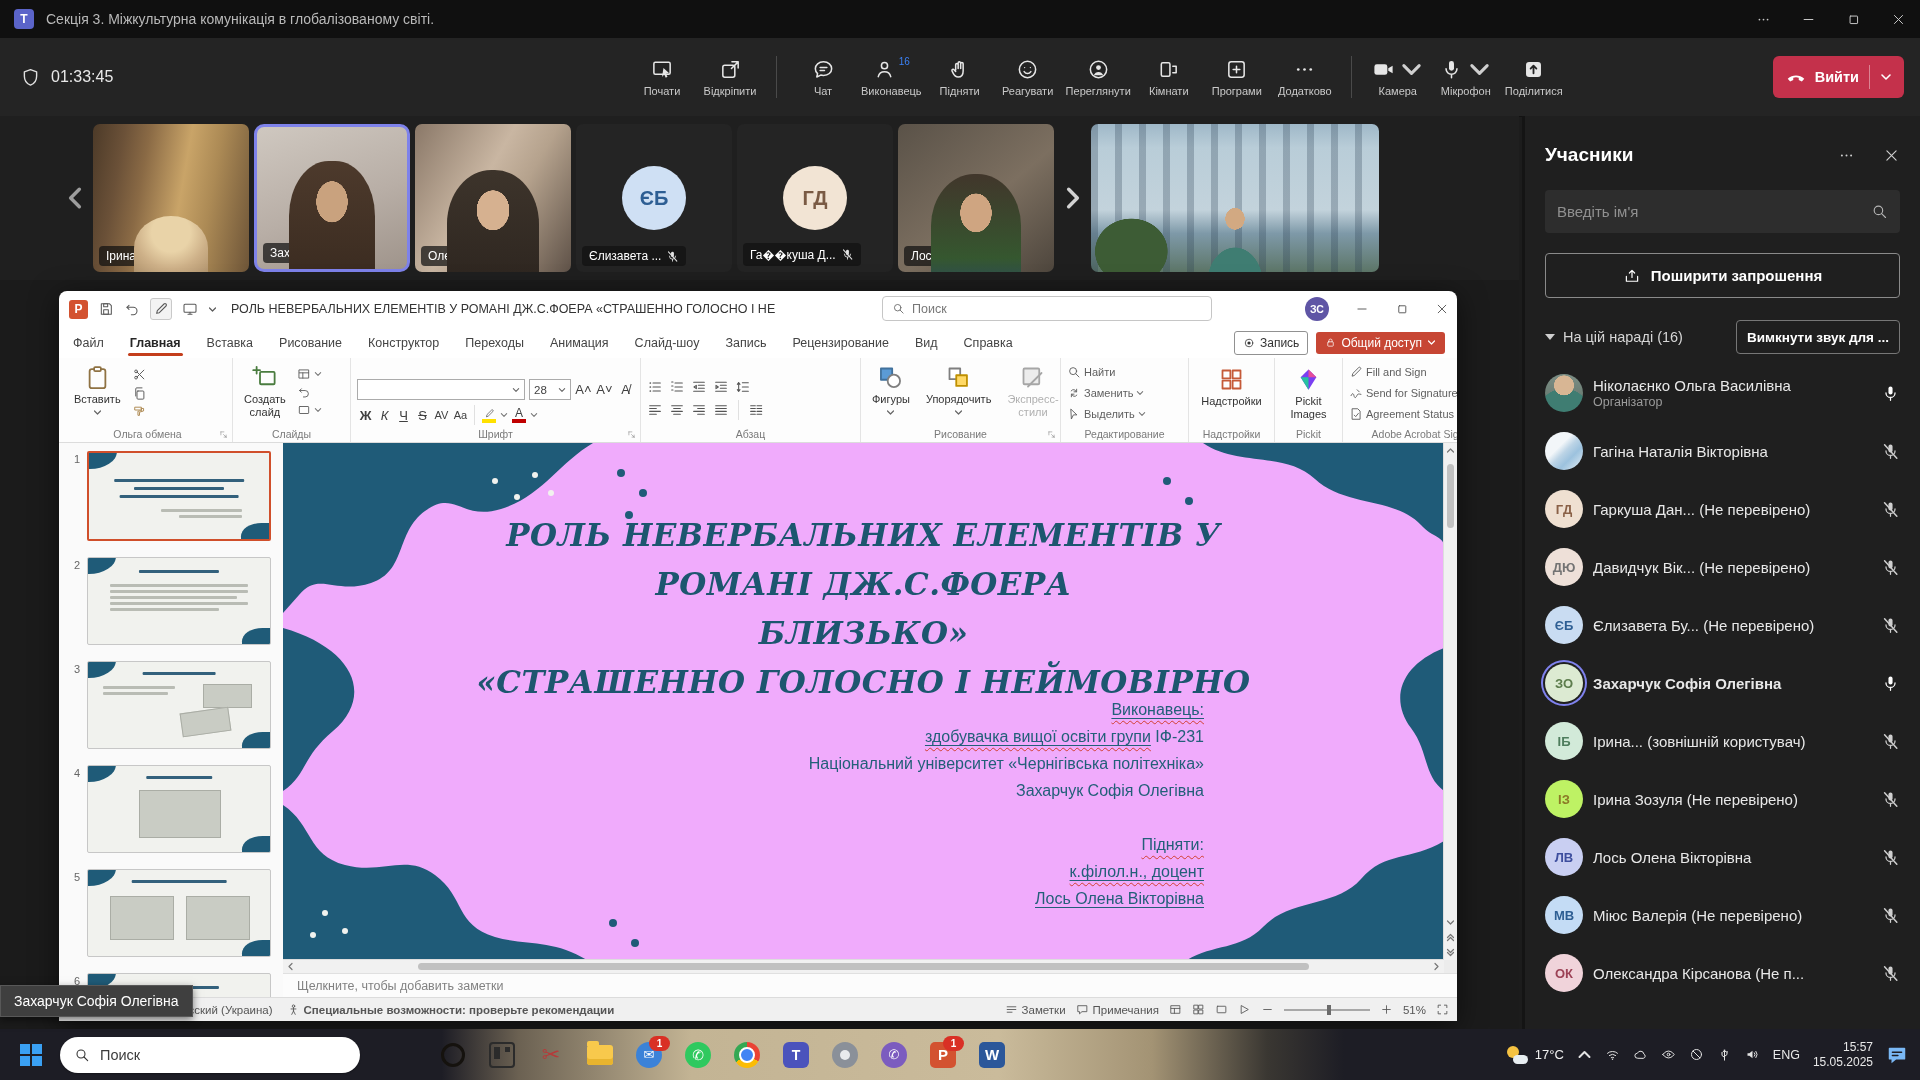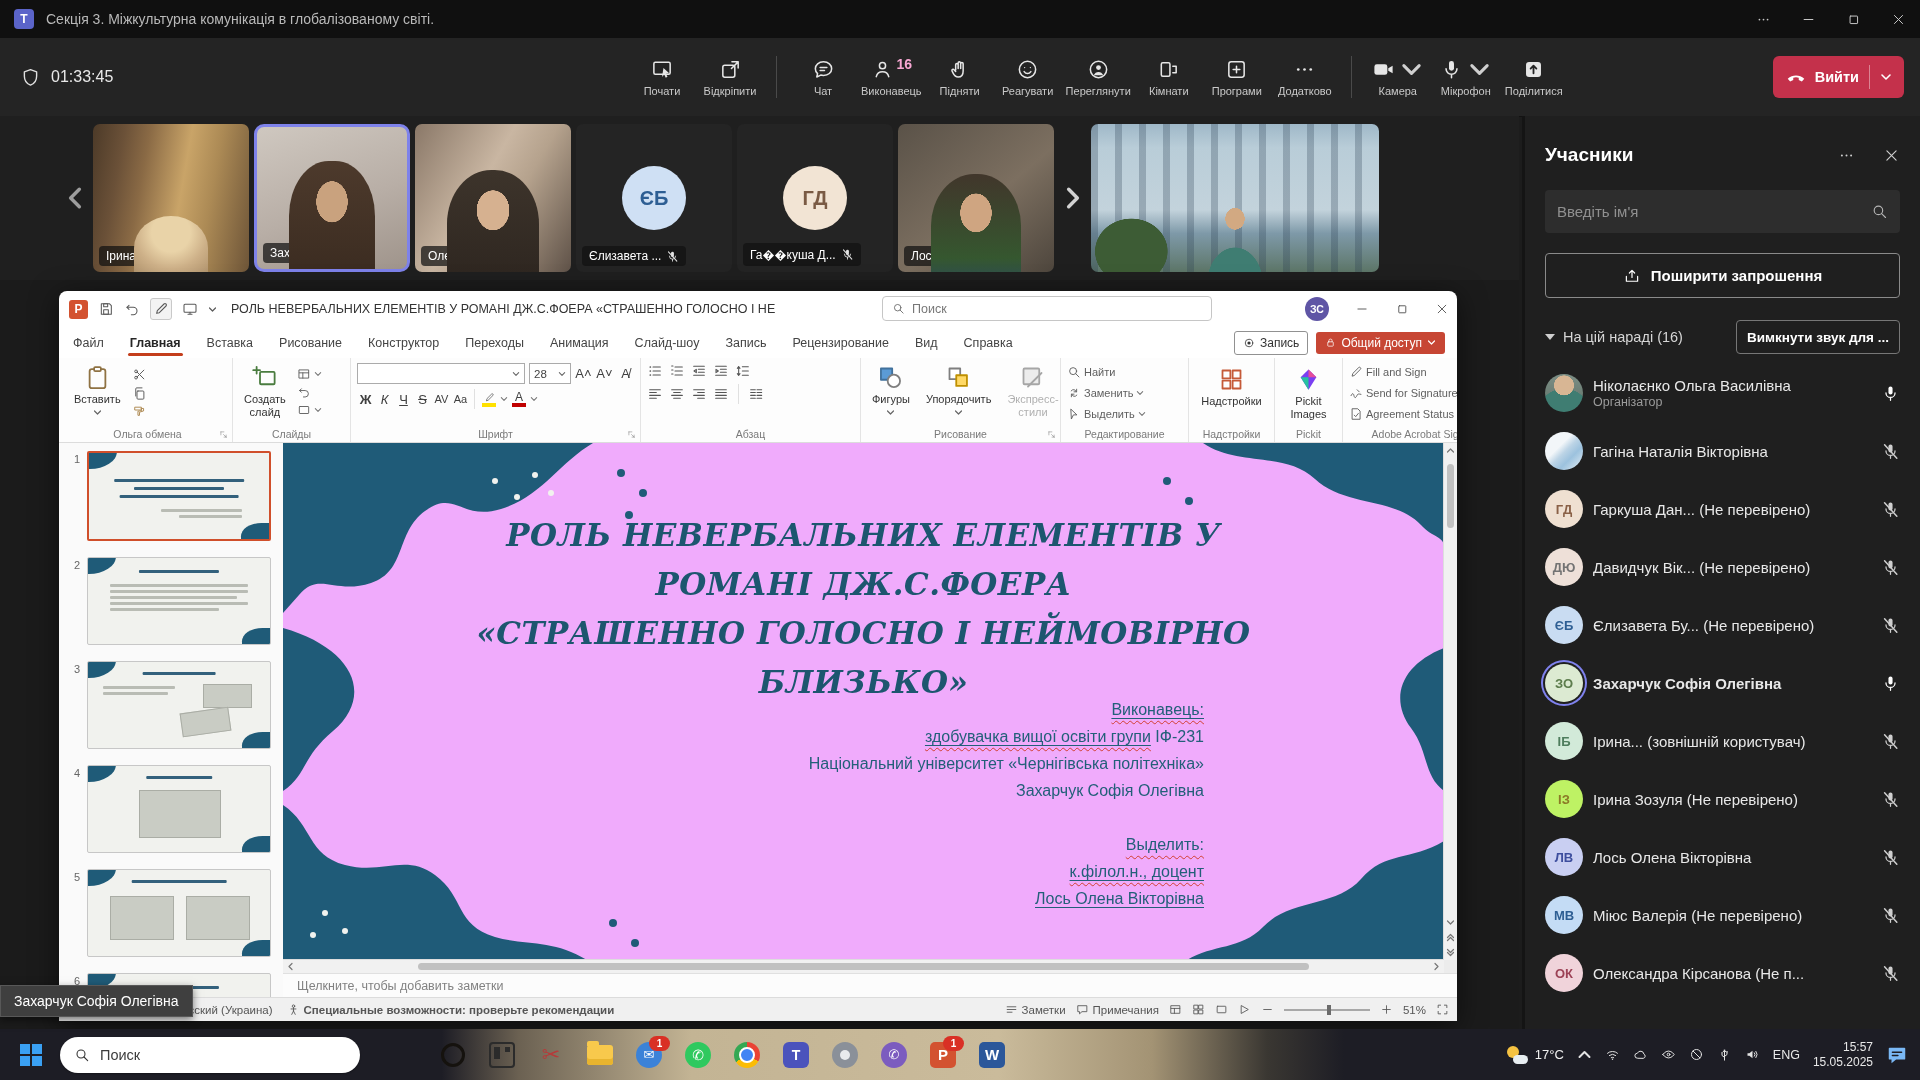--- a/index.html
+++ b/index.html
@@ -16,21 +16,21 @@
   .tb-controls .ic{width:15px;height:15px;}
 
   
   .toolbar{position:absolute;left:0;top:38px;right:0;height:78px;background:#242424;border-bottom:1px solid #121212;}
   .timer{position:absolute;left:20px;top:0;height:78px;display:flex;align-items:center;gap:10px;color:#e8e8e8;font-size:16px;}
   .timer .ic{width:21px;height:21px;color:#e0e0e0;}
   .tbar-btns{position:absolute;left:632px;top:0;height:78px;display:flex;align-items:center;gap:8px;}
   .titem{display:flex;flex-direction:column;align-items:center;gap:4px;min-width:60px;color:#c9c9c9;font-size:11px;cursor:pointer;}
   .titem .irow{display:flex;align-items:flex-start;gap:3px;color:#e6e6e6;}
   .titem .irow .ic{width:23px;height:23px;}
-  .titem .badge{font-size:14px;font-weight:bold;color:#f9a8d4;margin-top:-2px;}
+  .titem .badge{font-size:10px;font-weight:normal;color:#3b82f6;margin-top:-2px;}
   .titem .chev{width:11px;height:11px;color:#cfcfcf;align-self:center;margin-left:2px;}
   .tsep{width:1px;height:42px;background:#4a4a4a;margin:0 8px;}
   .leave-btn{position:absolute;right:16px;top:18px;height:42px;background:#c4314b;border-radius:6px;display:flex;align-items:center;padding:0 12px;color:#fff;cursor:pointer;}
   .leave-btn .ic{width:22px;height:22px;}
   .leave-btn .lbl{font-size:14.5px;font-weight:600;margin:0 10px 0 8px;}
   .leave-btn .div{width:1px;height:24px;background:rgba(255,255,255,.4);margin-right:10px;}
   .leave-btn .chev{width:12px;height:12px;}
 
   
   .filmstrip{position:absolute;left:0;top:116px;width:1519px;height:164px;background:#1f1f1f;display:flex;align-items:center;}
@@ -87,21 +87,21 @@
   .rgroup{position:relative;border-right:1px solid #e4e4e4;padding:5px 6px 16px 6px;box-sizing:border-box;display:flex;align-items:flex-start;gap:6px;flex:none;}
   .glabel{position:absolute;bottom:2px;left:0;right:0;text-align:center;font-size:10.5px;color:#7a7a7a;white-space:nowrap;}
   .dlg{position:absolute;bottom:3px;right:4px;width:9px;height:9px;color:#8a8a8a;}
   .bigbtn{display:flex;flex-direction:column;align-items:center;gap:2px;font-size:11px;color:#333;padding:1px 5px;cursor:pointer;text-align:center;line-height:1.15;}
   .bigbtn .ic{width:27px;height:27px;}
   .bigbtn .chev{width:9px;height:9px;color:#666;}
   .minicol{display:flex;flex-direction:column;gap:4px;}
   .minirow{display:flex;align-items:center;gap:3px;color:#5f5f5f;font-size:11px;cursor:pointer;}
   .minirow .ic{width:14px;height:14px;}
   .minirow .chev{width:8px;height:8px;color:#777;}
-  .rrows{display:flex;flex-direction:column;gap:5px;}
+  .rrows{display:flex;flex-direction:column;gap:5px;margin-top:16px;}
   .selbox{border:1px solid #ababab;height:21px;display:flex;align-items:center;justify-content:space-between;padding:0 4px;font-size:11.5px;color:#444;background:#fff;box-sizing:border-box;}
   .selbox .chev{width:8px;height:8px;color:#666;}
   .fmt{font-size:13px;color:#404040;width:17px;text-align:center;cursor:pointer;}
   .fmtrow{display:flex;align-items:center;gap:2px;}
   .colorbtn{display:flex;flex-direction:column;align-items:center;width:18px;cursor:pointer;}
   .colorbtn .lt{font-size:12px;color:#404040;line-height:11px;}
   .colorbtn .bar{width:14px;height:4px;}
   .vsep-mini{width:1px;height:20px;background:#e0e0e0;margin:0 3px;}
   .disabled{color:#b0b0b0 !important;}
 
@@ -1048,30 +1048,30 @@
               <circle cx="252" cy="32" r="3"></circle>
               <circle cx="268" cy="50" r="3"></circle>
             <circle cx="42" cy="470" r="3"></circle>
               <circle cx="62" cy="488" r="3"></circle>
               <circle cx="30" cy="492" r="3"></circle>
           </g>
         </svg>
         <div class="slide-title" id="slideTitle">
             <div>РОЛЬ НЕВЕРБАЛЬНИХ ЕЛЕМЕНТІВ У</div>
             <div>РОМАНІ ДЖ.С.ФОЕРА</div>
+            <div>БЛИЗЬКО»</div>
             <div>«СТРАШЕННО ГОЛОСНО І НЕЙМОВІРНО</div>
-            <div>БЛИЗЬКО»</div>
           </div>
         <div class="byline" id="slideByline">
             <div class="bl-line"><span class="u"><span class="q">Виконавець:</span></span></div>
             <div class="bl-line"><span class="u"><span class="q">здобувачка вищої освіти групи</span></span> ІФ-231</div>
             <div class="bl-line">Національний університет «Чернігівська політехніка»</div>
             <div class="bl-line">Захарчук Софія Олегівна</div>
             <div class="bl-line empty"></div>
-            <div class="bl-line"><span class="q">Выделить:</span></div>
+            <div class="bl-line"><span class="q">Підняти:</span></div>
             <div class="bl-line"><span class="u"><span class="q">к.філол.н., доцент</span></span></div>
             <div class="bl-line"><span class="u">Лось Олена Вікторівна</span></div>
           </div>
       </div>
       <div class="vscroll">
         <span class="ic">
             <svg viewBox="0 0 12 8">
               <path d="M2 6l4-4 4 4"></path>
             </svg>
           </span>

